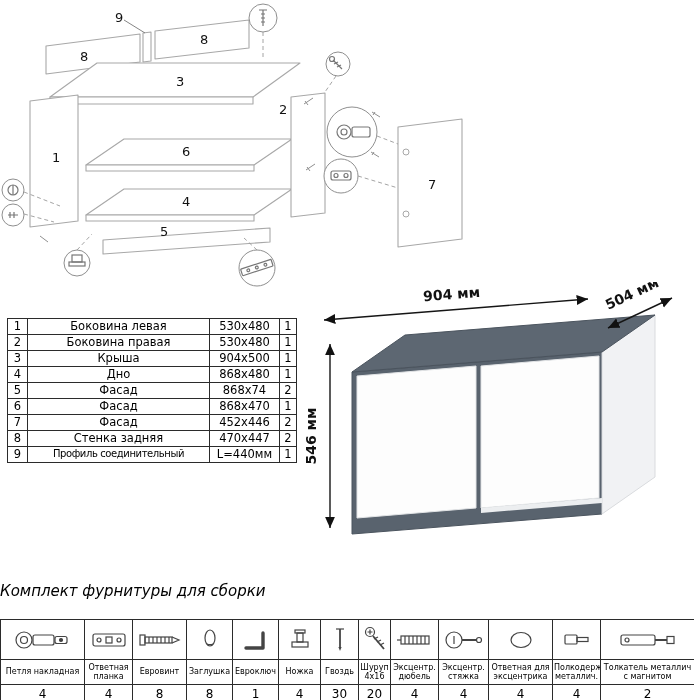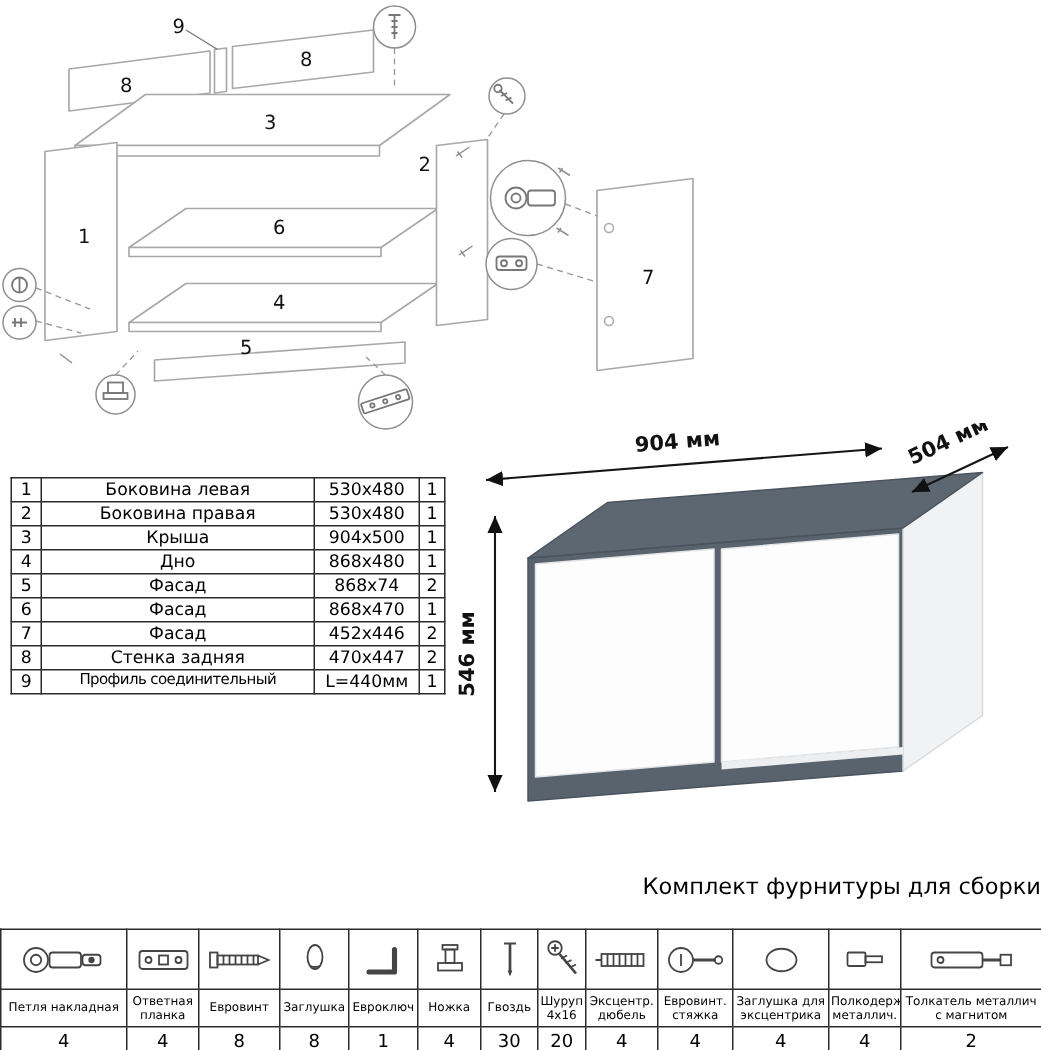--- a/index.html
+++ b/index.html
@@ -10,21 +10,21 @@
   .exploded { position:absolute; left:0; top:0; }
   .render   { position:absolute; left:300px; top:282px; }
 
   .parts { position:absolute; left:7px; top:318px; width:290px; border-collapse:collapse; font-size:11.5px; }
   .parts td { border:1px solid #2b2b2b; padding:0 3px; height:16px; line-height:1.05; white-space:nowrap; overflow:hidden;text-align:center; }
   .parts td.num  { width:20px; text-align:center; }
   .parts td.size { width:70px; text-align:center;margin-top:22px; }
   .parts td.qty  { width:17px; text-align:center; }
   .parts tr:last-child td.pname { font-size:10px; letter-spacing:-0.4px; }
 
-  .hw-title { position:absolute; left:0; top:582px; width:100%; text-align:right; font-size:15px; }
+  .hw-title { position:absolute; left:0; top:582px; width:100%; text-align:left; font-size:15px;font-style:italic; }
 
   .hw { position:absolute; left:0; top:619px; width:694px; border-collapse:collapse; table-layout:fixed; }
   .hw td { border:1px solid #2b2b2b; text-align:center; vertical-align:middle; padding:1px; overflow:hidden; }
   .hw td.icon-cell { height:40px; }
   .hw td.name-cell { font-size:8px; line-height:1.15; height:25px; }
   .hw td.qty-cell  { font-size:12px; height:18px; }
   .hw svg { display:inline-block; vertical-align:middle; }
 </style>
 </head>
 <body>
@@ -333,22 +333,22 @@
       <tr>
         <td class="name-cell">Петля накладная</td>
         <td class="name-cell">Ответная планка</td>
         <td class="name-cell">Евровинт</td>
         <td class="name-cell">Заглушка</td>
         <td class="name-cell">Евроключ</td>
         <td class="name-cell">Ножка</td>
         <td class="name-cell">Гвоздь</td>
         <td class="name-cell">Шуруп 4x16</td>
         <td class="name-cell">Эксцентр. дюбель</td>
-        <td class="name-cell">Евровинт. стяжка</td>
-        <td class="name-cell">Заглушка для эксцентрика</td>
+        <td class="name-cell">Эксцентр. стяжка</td>
+        <td class="name-cell">Ответная для эксцентрика</td>
         <td class="name-cell">Полкодерж. металлич.</td>
         <td class="name-cell">Толкатель металлич с магнитом</td>
       </tr>
       <tr>
         <td class="qty-cell">4</td>
         <td class="qty-cell">4</td>
         <td class="qty-cell">8</td>
         <td class="qty-cell">8</td>
         <td class="qty-cell">1</td>
         <td class="qty-cell">4</td>

